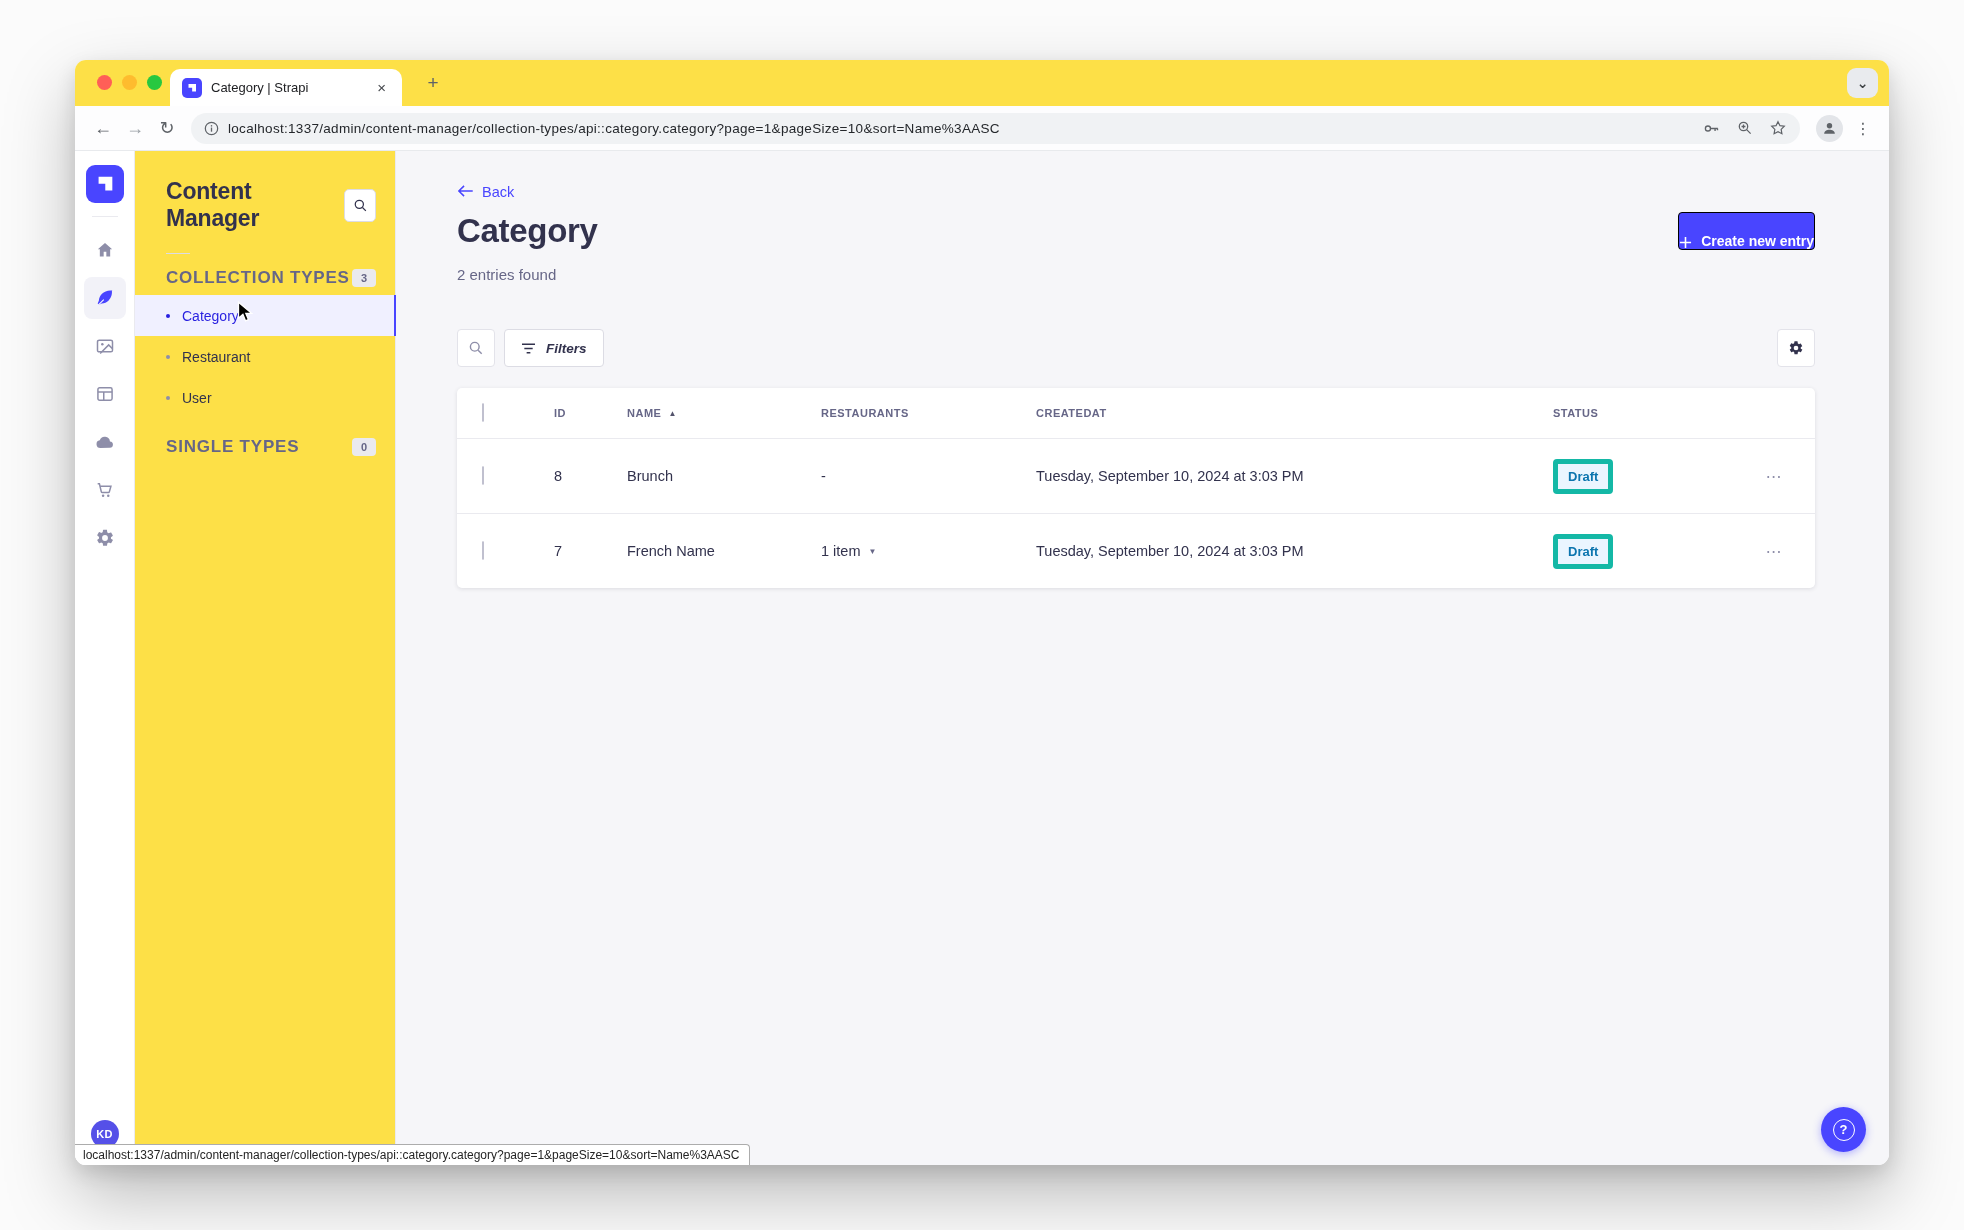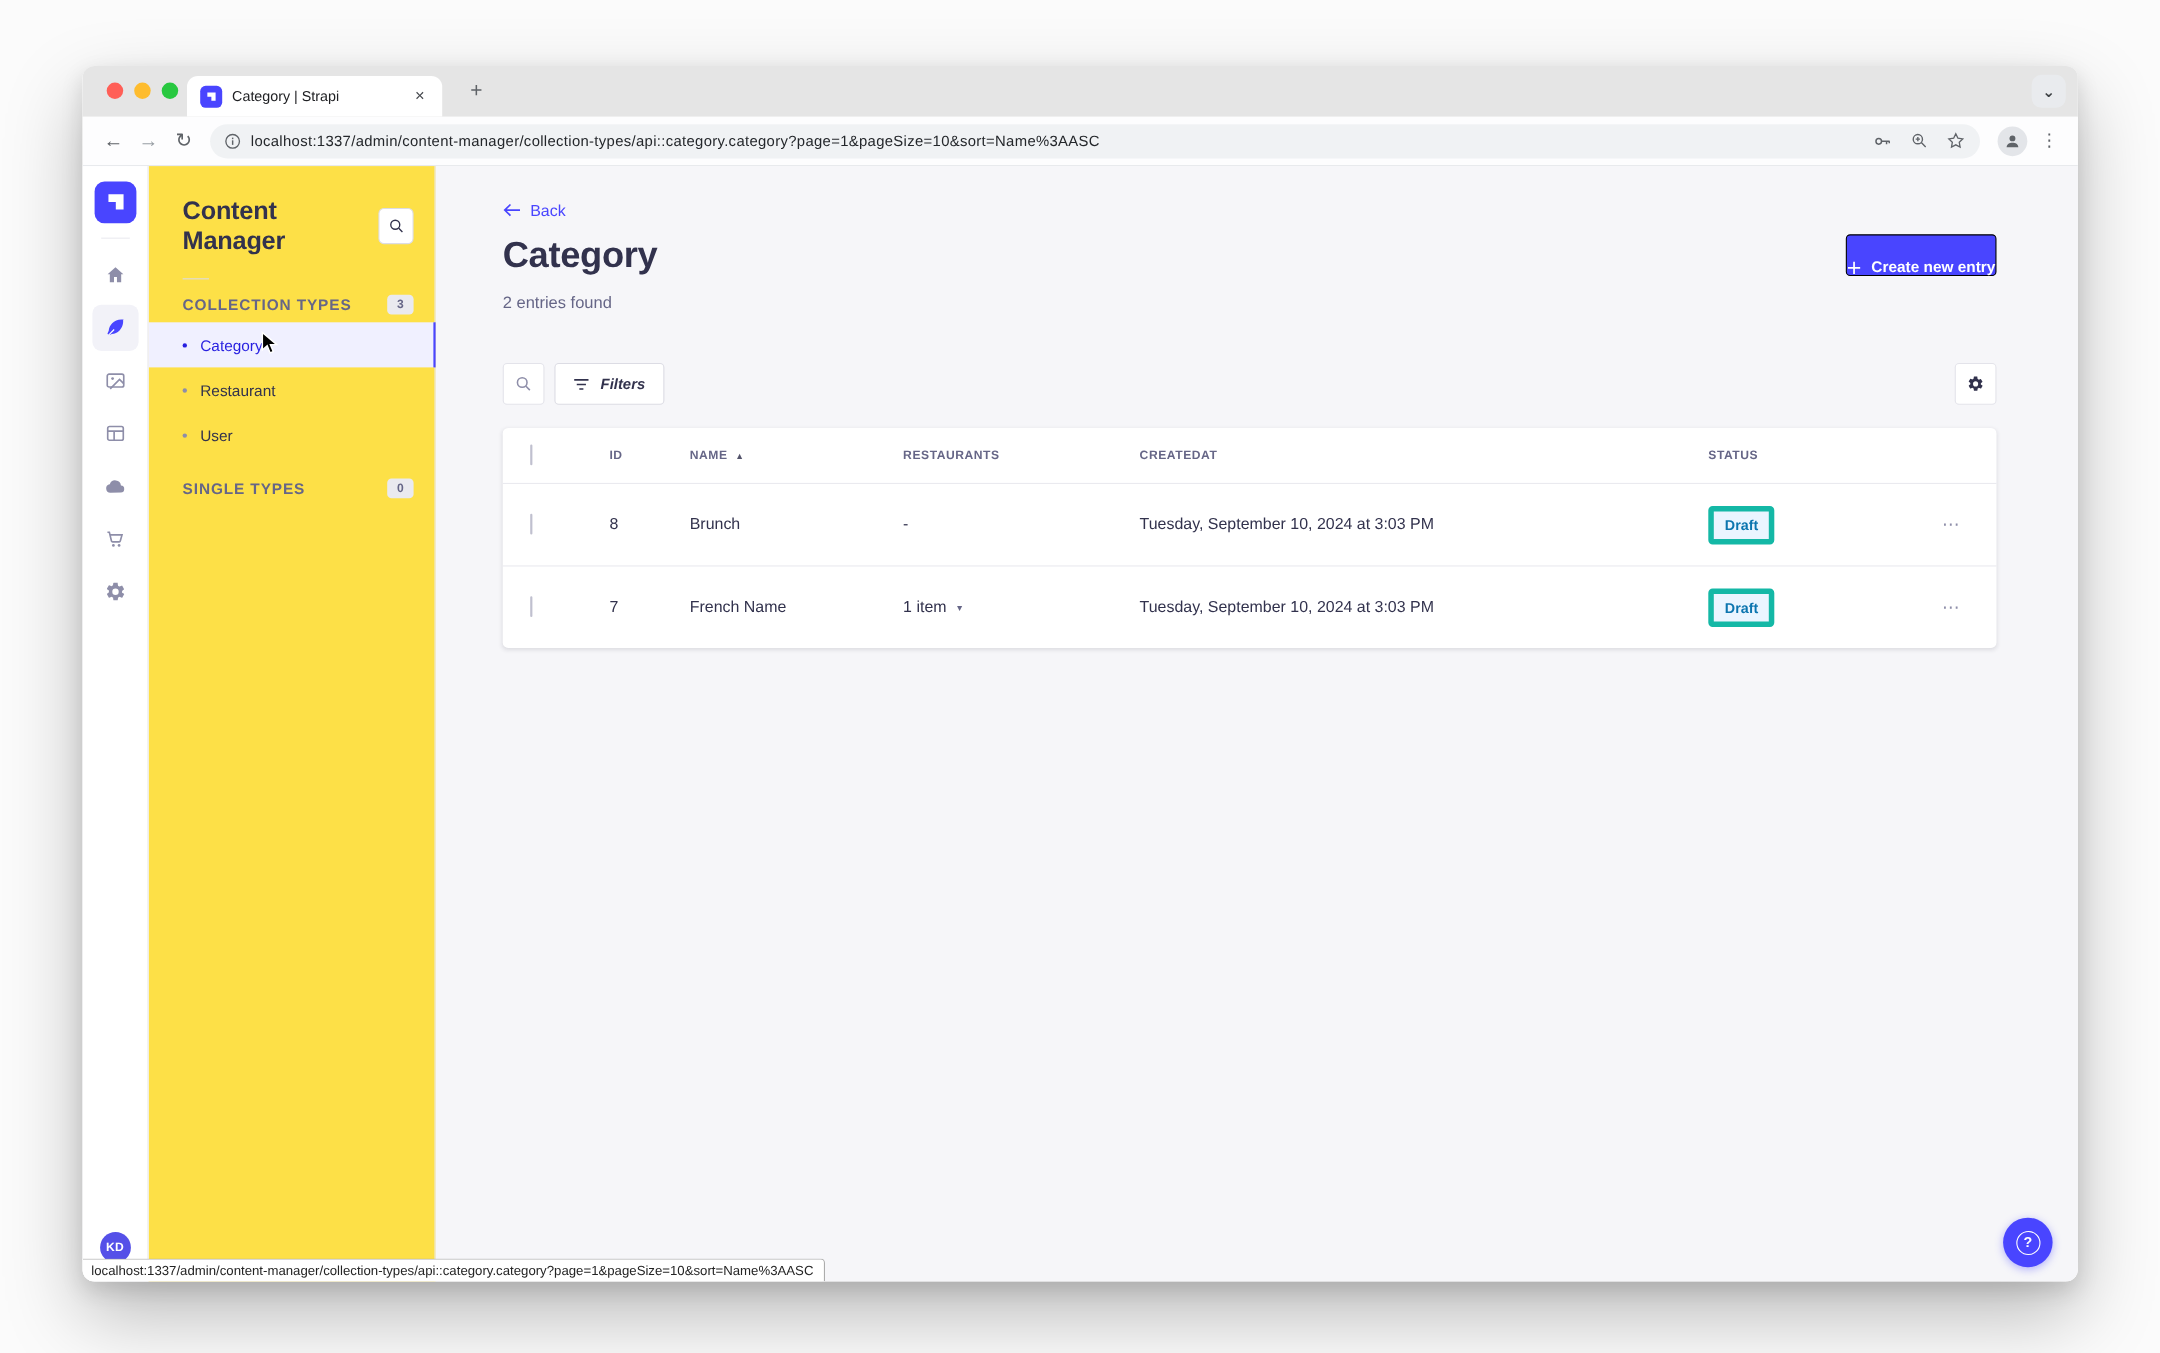--- a/index.html
+++ b/index.html
@@ -14,21 +14,21 @@
 
   
   .window {
     position:absolute; left:75px; top:60px; width:1814px; height:1105px;
     border-radius:11px; background:#fff;
     box-shadow:0 30px 70px rgba(0,0,0,.26), 0 8px 20px rgba(0,0,0,.12);
     display:flex; flex-direction:column; overflow:hidden;
   }
 
   
-  .tabstrip { height:46px; background:#e5e5e5; position:relative; flex:none; }
+  .tabstrip { height:46px; background:#fde047; position:relative; flex:none; }
   .lights { position:absolute; left:22px; top:15px; display:flex; gap:10px; }
   .light { width:15px; height:15px; border-radius:50%; }
   .tab {
     position:absolute; left:95px; bottom:0; width:232px; height:37px;
     background:#fff; border-radius:10px 10px 0 0;
     display:flex; align-items:center; padding:0 12px;
   }
   .favicon { width:20px; height:20px; border-radius:5px; background:#4945FF; flex:none;
     display:flex; align-items:center; justify-content:center; }
   .tab-title { margin-left:9px; font-size:13px; color:#202124; flex:1; white-space:nowrap; overflow:hidden; }
@@ -74,21 +74,21 @@
 
   
   .subnav { width:261px; background:#fde047; border-right:1px solid #EAEAEF; flex:none;
     padding-top:27px; }
   .subnav-head { display:flex; align-items:center; justify-content:space-between; margin:0 19px 0 31px; }
   .subnav-title { font-size:23px; font-weight:700; color:#32324D; letter-spacing:-.2px; }
   .sq-btn { width:33px; height:33px; background:#fff; border:1px solid #DCDCE4; border-radius:5px;
     display:flex; align-items:center; justify-content:center; }
   .subnav-divider { width:24px; height:1px; background:#DCDCE4; margin:21px 0 10px 31px; }
   .section-head { display:flex; align-items:center; justify-content:space-between; margin:14px 19px 7px 31px; }
-  .section-label { font-size:14px; font-weight:700; color:#666687; letter-spacing:.8px; }
+  .section-label { font-size:17px; font-weight:700; color:#666687; letter-spacing:.8px; }
   .count-badge { background:#EAEAEF; color:#666687; font-size:11px; font-weight:600;
     padding:3px 9px; border-radius:4px; }
   .nav-item { height:41px; display:flex; align-items:center; padding-left:31px;
     font-size:14px; color:#32324D; position:relative; }
   .bullet { width:4px; height:4px; border-radius:50%; background:#8E8EA9; margin-right:12px; flex:none; }
   .nav-item.active { background:#F0F0FF; color:#271FE0; font-weight:500; }
   .nav-item.active .bullet { background:#271FE0; }
   .nav-item.active::after { content:""; position:absolute; right:-1px; top:0; bottom:0; width:2px; background:#4945FF; }
 
   

